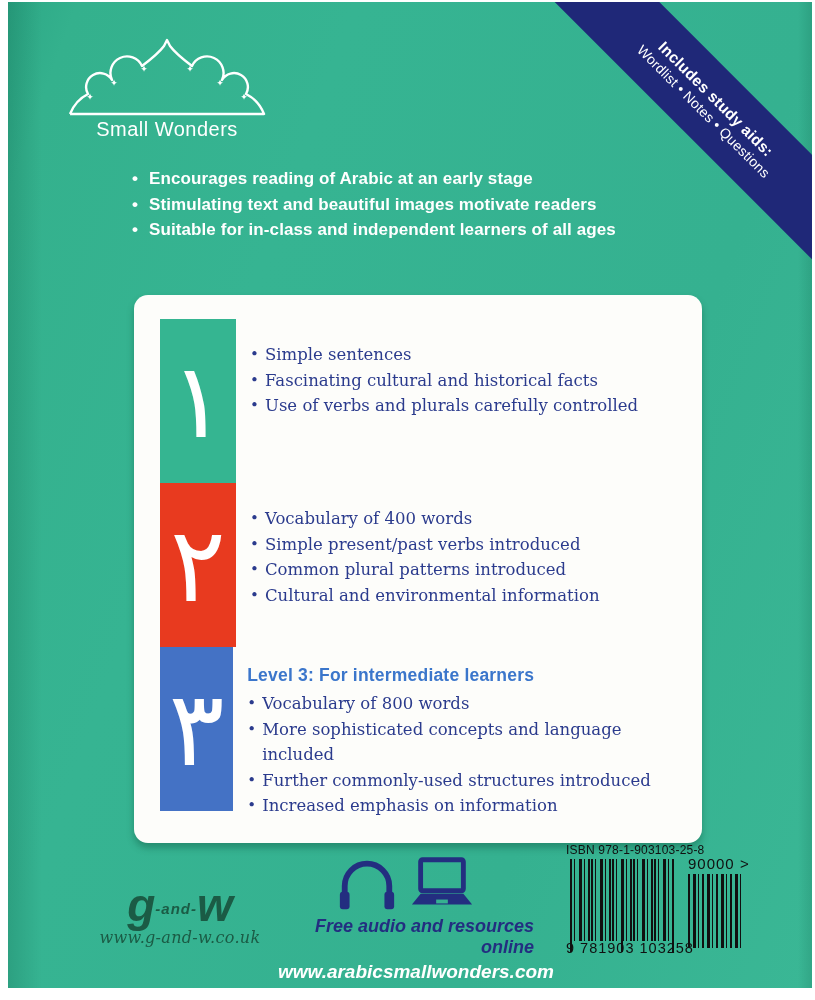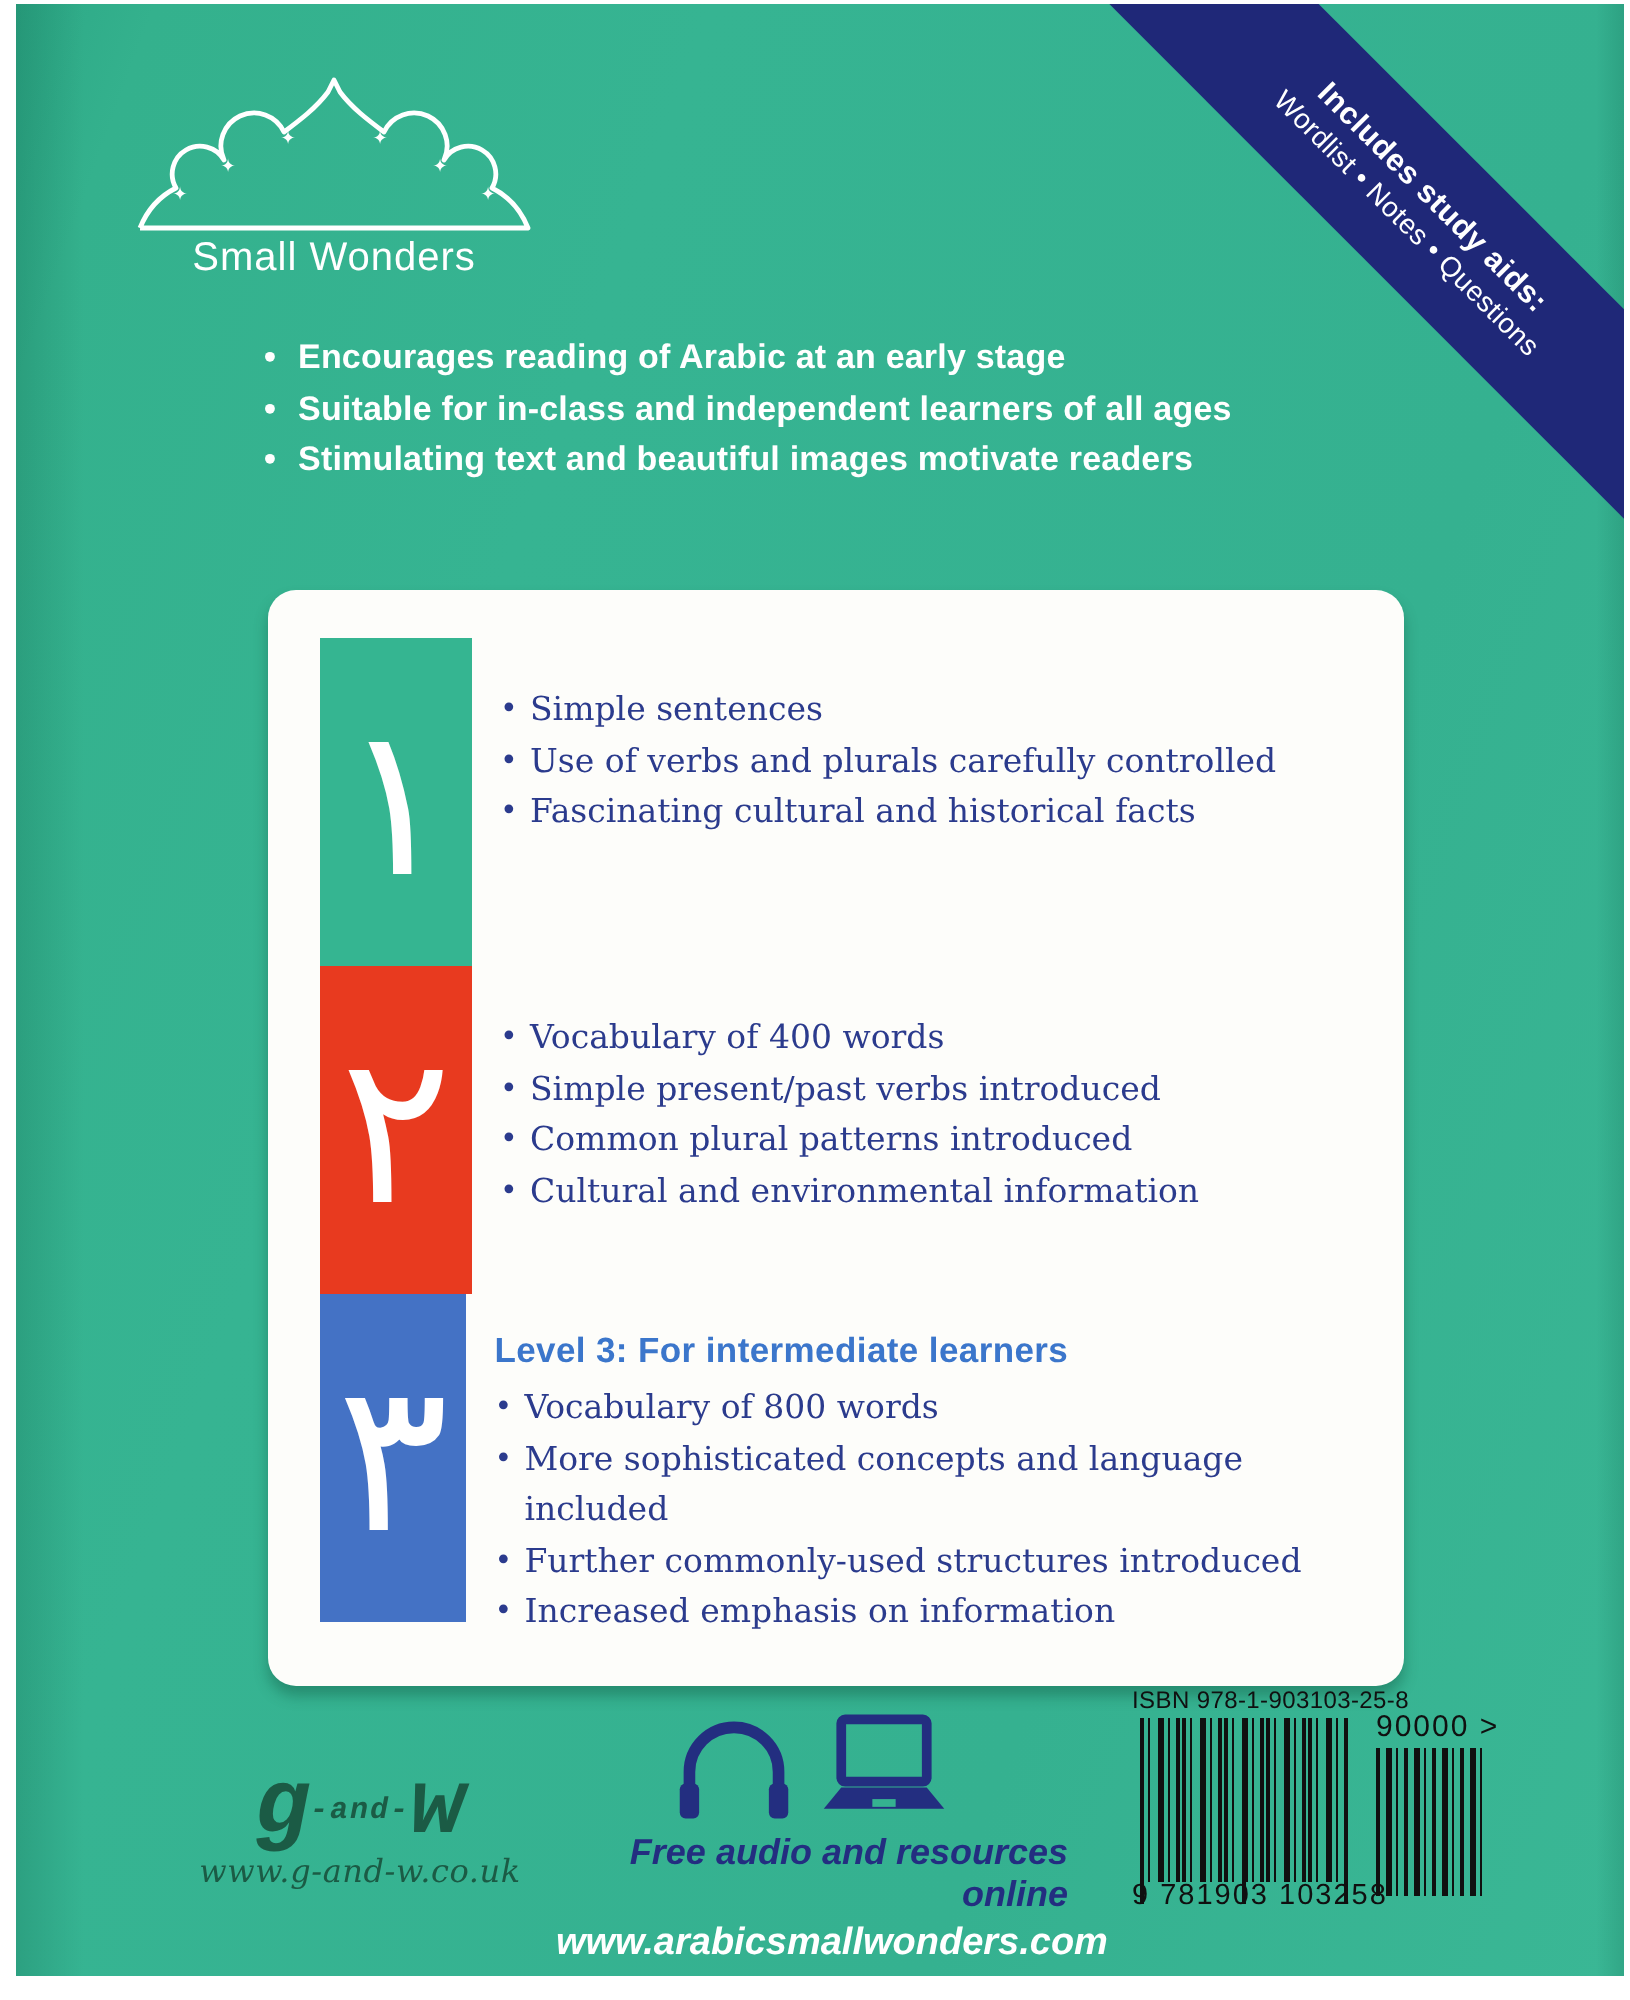--- a/index.html
+++ b/index.html
@@ -45,21 +45,21 @@
   .level-heading{font-size:17.5px;font-weight:bold;letter-spacing:.2px;}
   .level-0 .level-heading{color:#2db890;}
   .level-1 .level-heading{color:#f03a1e;}
   .level-2 .level-heading{color:#3b76cb;}
   .level-points{margin-top:5px;}
   .lp{position:relative;padding-left:15px;font-family:"DejaVu Serif",serif;font-size:16.5px;
     line-height:25.5px;color:#2b3b8d;}
   .lp::before{content:"•";position:absolute;left:0;top:0;font-size:15px;}
   
   .publisher{position:absolute;left:95px;top:878px;width:170px;text-align:center;color:#1b5b45;}
-  .publisher .script{font-family:Liberation Mono, monospace;font-style:italic;font-weight:bold;
+  .publisher .script{font-family:Liberation Sans, sans-serif;font-style:italic;font-weight:bold;
     white-space:nowrap;}
   .publisher .big{font-size:46px;}
   .publisher .small{font-size:15px;position:relative;top:-7px;letter-spacing:1px;}
   .publisher .url{font-family:"DejaVu Serif",serif;font-style:italic;font-size:16px;
     margin-top:-4px;letter-spacing:.3px;}
   
   .resources{position:absolute;left:278px;top:852px;width:256px;text-align:right;}
   .res-icons{display:flex;justify-content:center;align-items:flex-end;gap:10px;height:60px;}
   .res-l1{margin-top:4px;font-size:18px;font-weight:bold;font-style:italic;color:#232e80;}
   .res-l2{margin-top:3px;font-size:19px;font-weight:bold;font-style:italic;color:#ffffff;}
@@ -107,35 +107,35 @@
       <text class="star" x="84" y="38" text-anchor="middle">✦</text>
       <text class="star" x="130" y="38" text-anchor="middle">✦</text>
       <text class="star" x="160" y="52" text-anchor="middle">✦</text>
       <text class="star" x="184" y="66" text-anchor="middle">✦</text>
     </svg>
     <div class="english">Small Wonders</div>
   </div>
 
   <div class="sellpoints">
     <div class="sp">Encourages reading of Arabic at an early stage</div>
+    <div class="sp">Stimulating text and beautiful images motivate readers</div>
     <div class="sp">Suitable for in-class and independent learners of all ages</div>
-    <div class="sp">Stimulating text and beautiful images motivate readers</div>
   </div>
 
   <div class="panel">
 
     <div class="level-row level-0">
       <div class="num-block">
         <span>١</span>
       </div>
       <div class="level-content">
         <div class="level-points">
           <div class="lp">Simple sentences</div>
+          <div class="lp">Fascinating cultural and historical facts</div>
           <div class="lp">Use of verbs and plurals carefully controlled</div>
-          <div class="lp">Fascinating cultural and historical facts</div>
         </div>
       </div>
     </div>
 
     <div class="level-row level-1">
       <div class="num-block">
         <span>٢</span>
       </div>
       <div class="level-content">
         <div class="level-points">

